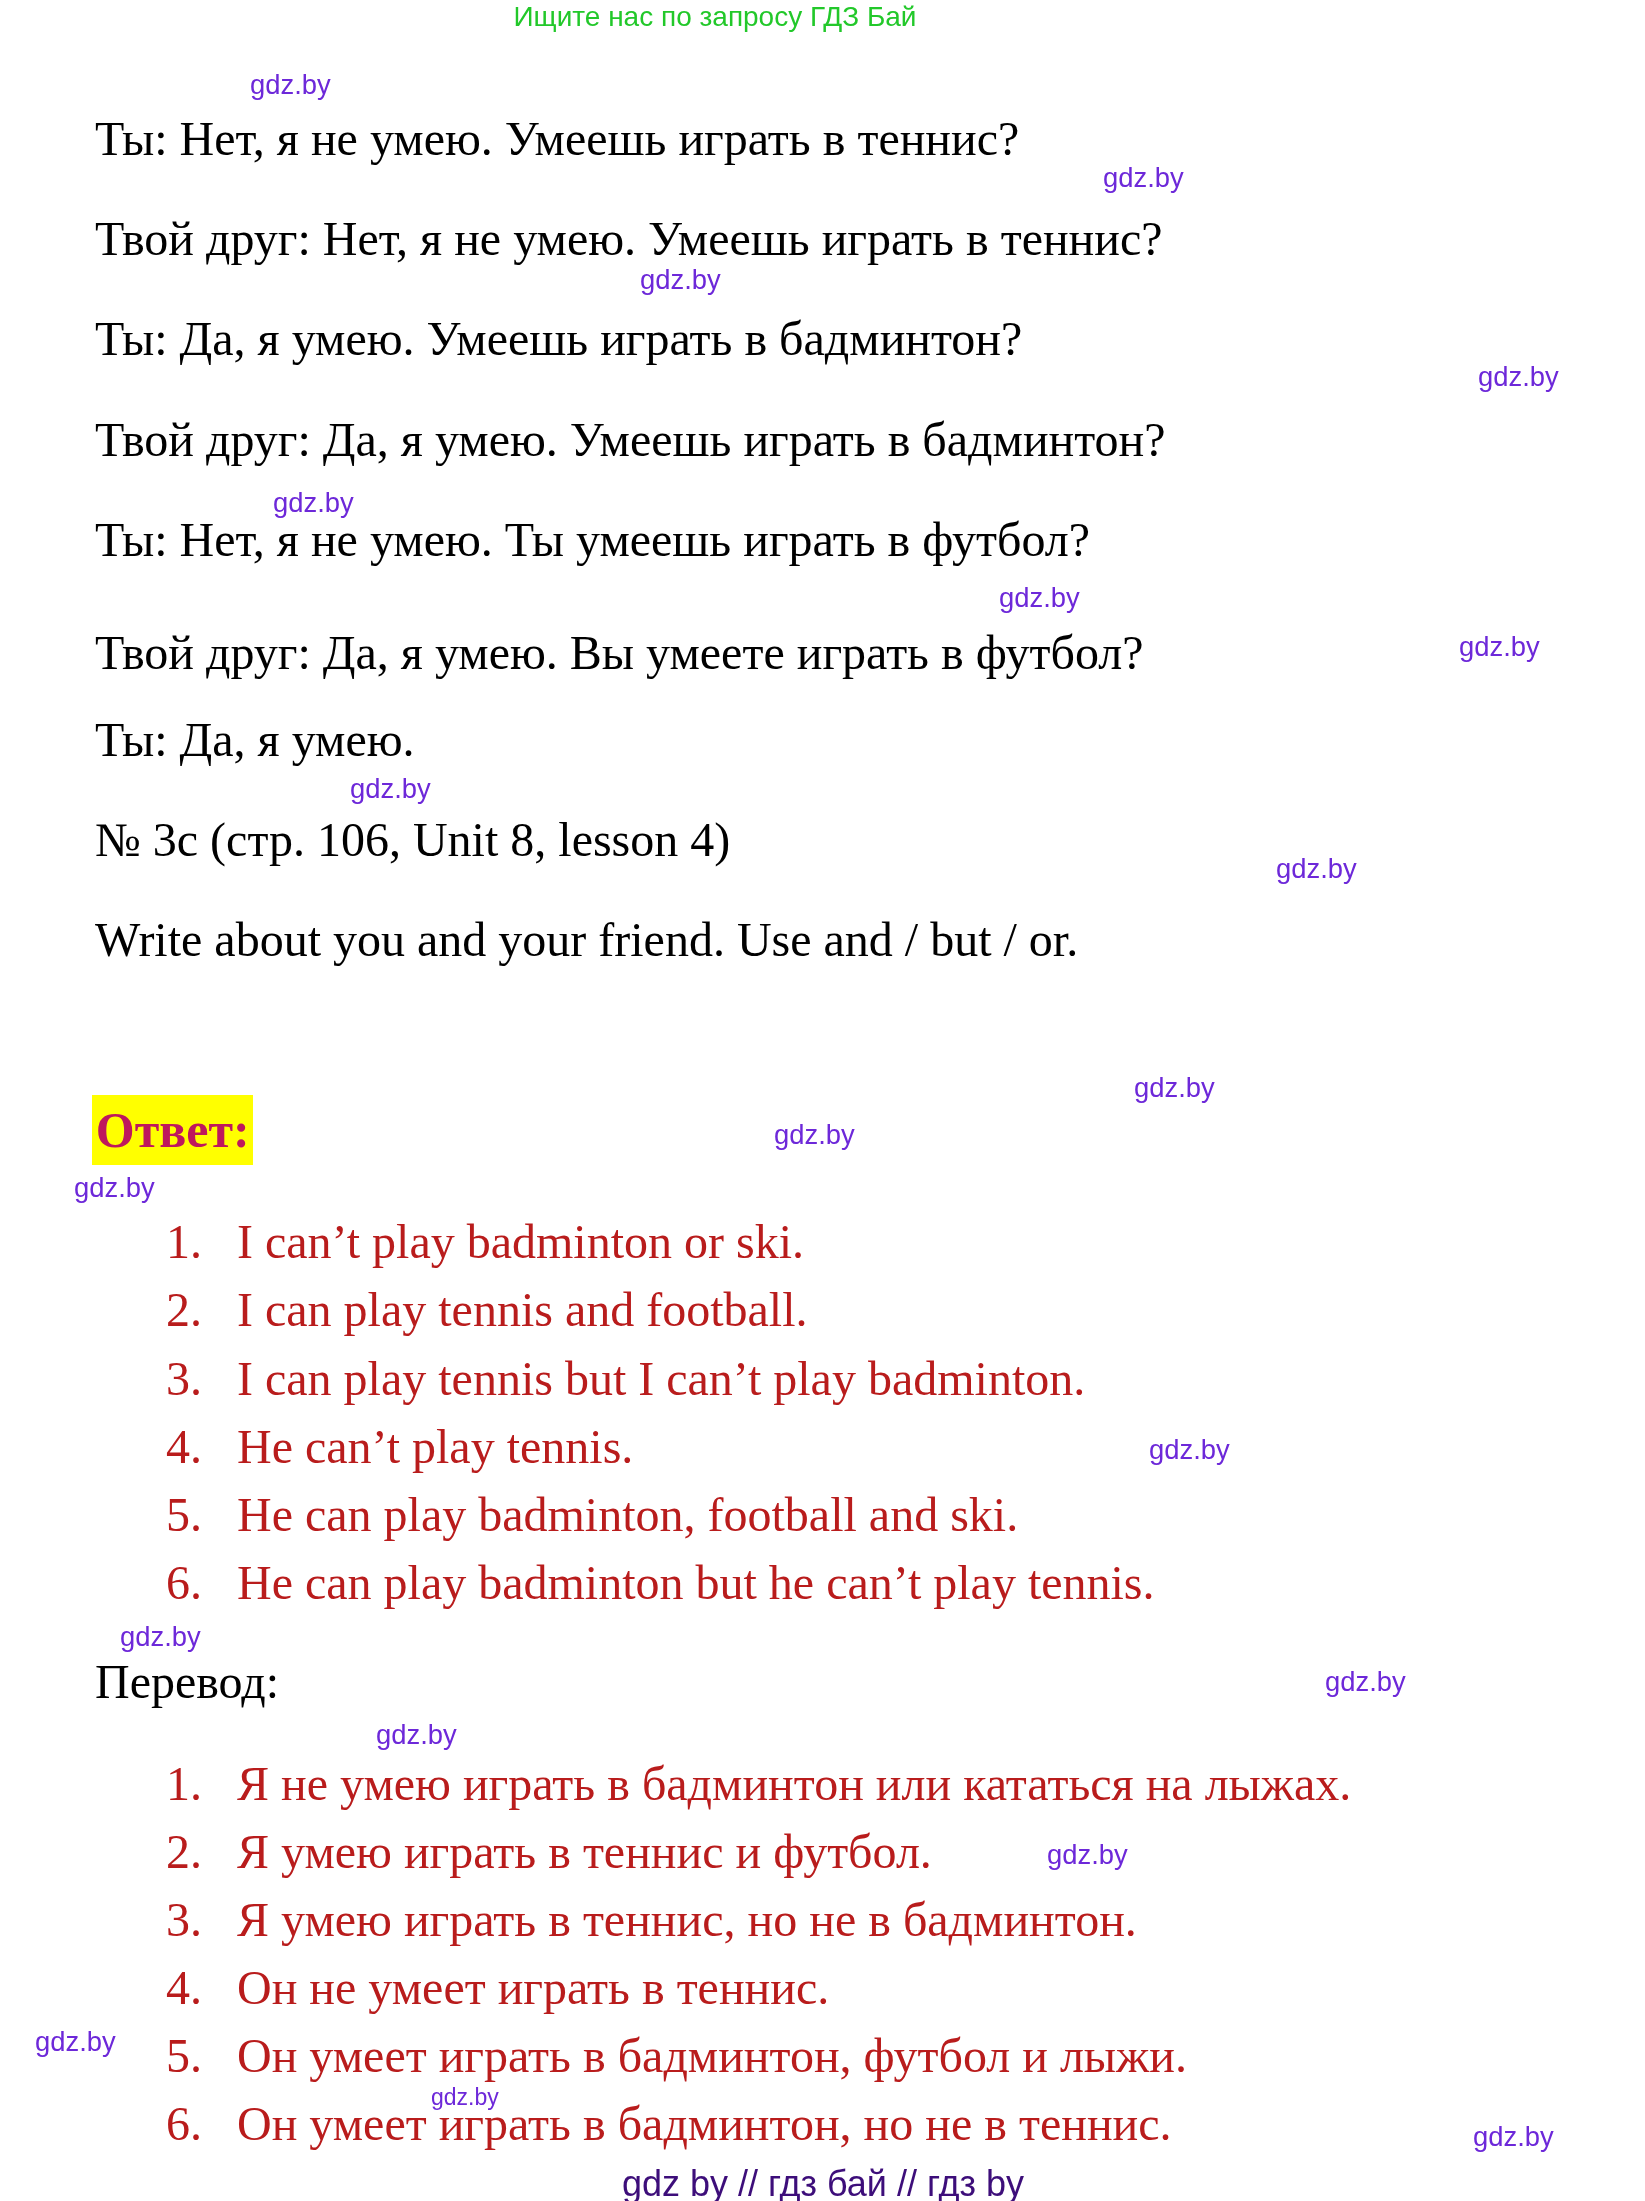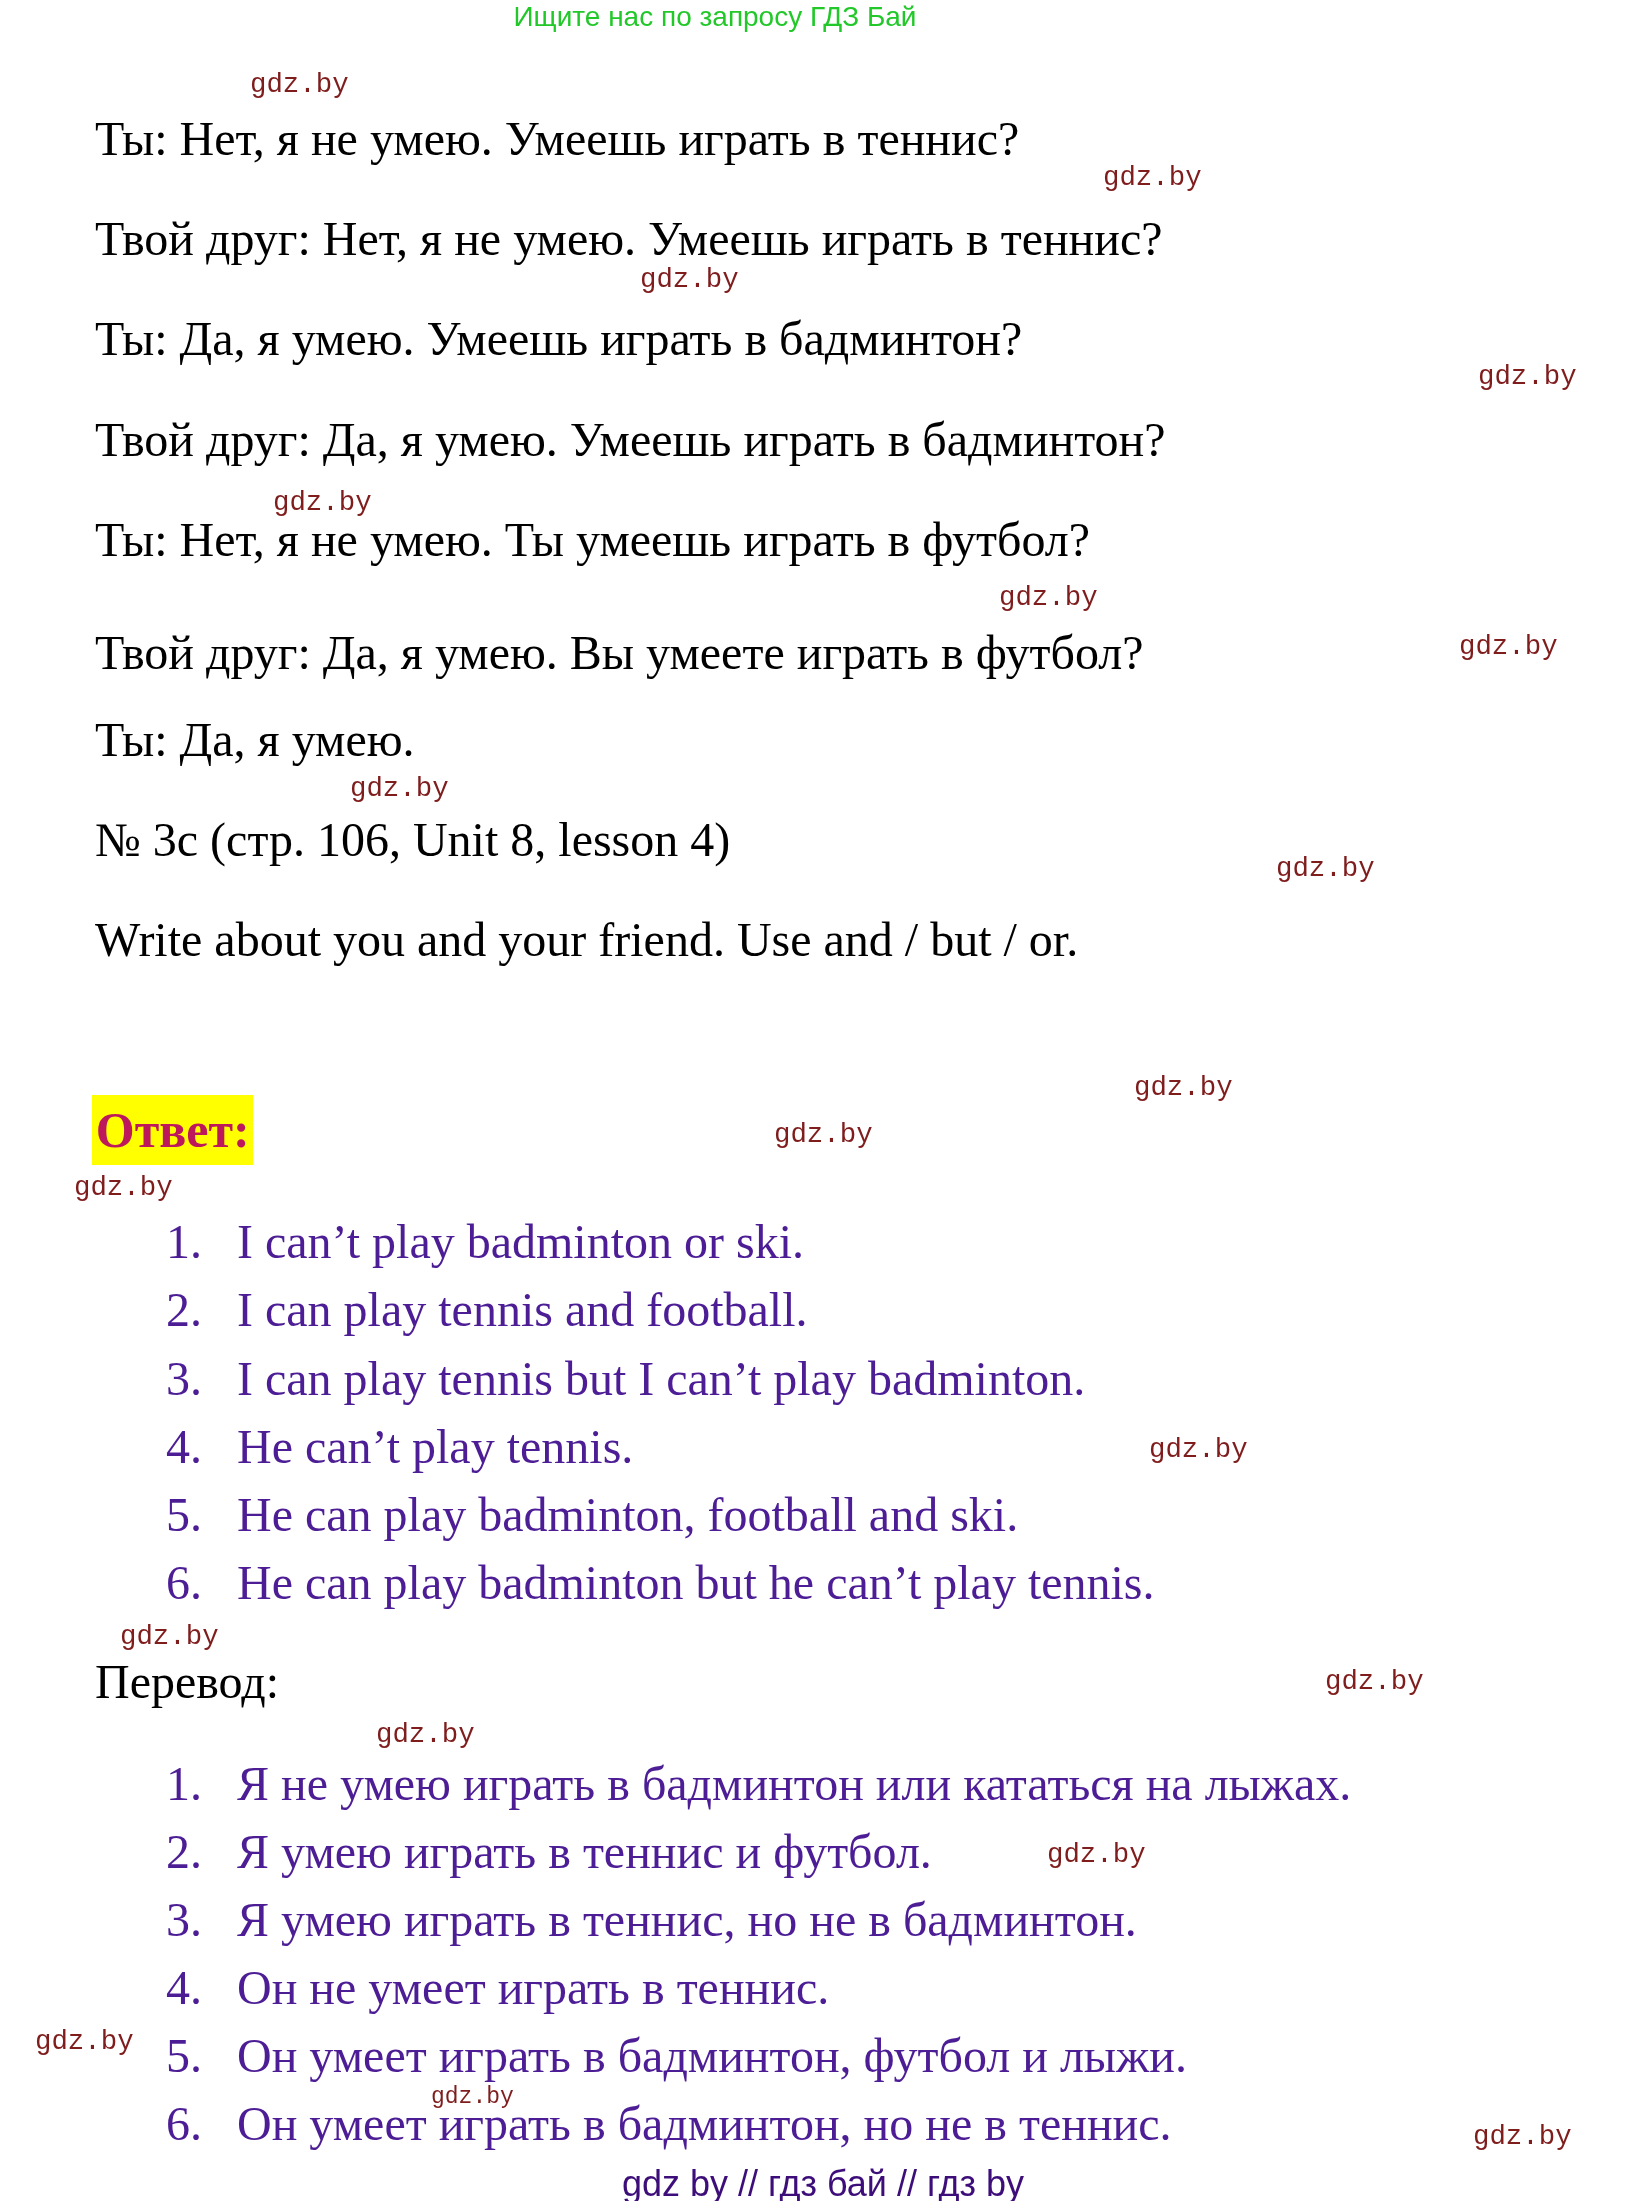--- a/index.html
+++ b/index.html
@@ -7,23 +7,23 @@
   .page { position: absolute; left: 0; top: 0; width: 1646px; height: 2201px; }
   .banner { position: absolute; top: 0; left: 0; width: 1430px; text-align: center;
     font-family: "Liberation Sans", sans-serif; font-size: 28px; color: #22c82a; line-height: 34px; }
   .line { position: absolute; left: 95px; font-family: "Liberation Serif", serif; font-size: 48px;
     color: #000; white-space: nowrap; line-height: 57px; }
   .heading { font-weight: normal; }
   .answer-label { position: absolute; left: 92px; top: 1095px; height: 70px; padding: 0 3.8px;
     background: #ffff00; font-family: "Liberation Serif", serif; font-weight: bold; font-size: 50px;
     line-height: 70px; color: #be185d; }
   .list-item { position: absolute; left: 166px; font-family: "Liberation Serif", serif; font-size: 48px;
-    color: #4c1d95; white-space: nowrap; line-height: 57px; }
+    color: #b91c1c; white-space: nowrap; line-height: 57px; }
   .list-item .num { display: inline-block; width: 71px; }
-  .wm { position: absolute; font-family: Liberation Mono, monospace; font-size: 27.4px; color: #7f1d1d;
+  .wm { position: absolute; font-family: Liberation Sans, sans-serif; font-size: 27.4px; color: #6d28d9;
     line-height: 30px; white-space: nowrap; }
   .footer { position: absolute; top: 2167px; left: 0; width: 1646px; text-align: center;
     font-family: "Liberation Sans", sans-serif; font-size: 36px; color: #3d0e7a; line-height: 34px; }
 </style>
 </head>
 <body>
 
 <div class="page">
 
   <div class="banner">Ищите нас по запросу ГДЗ Бай</div>

